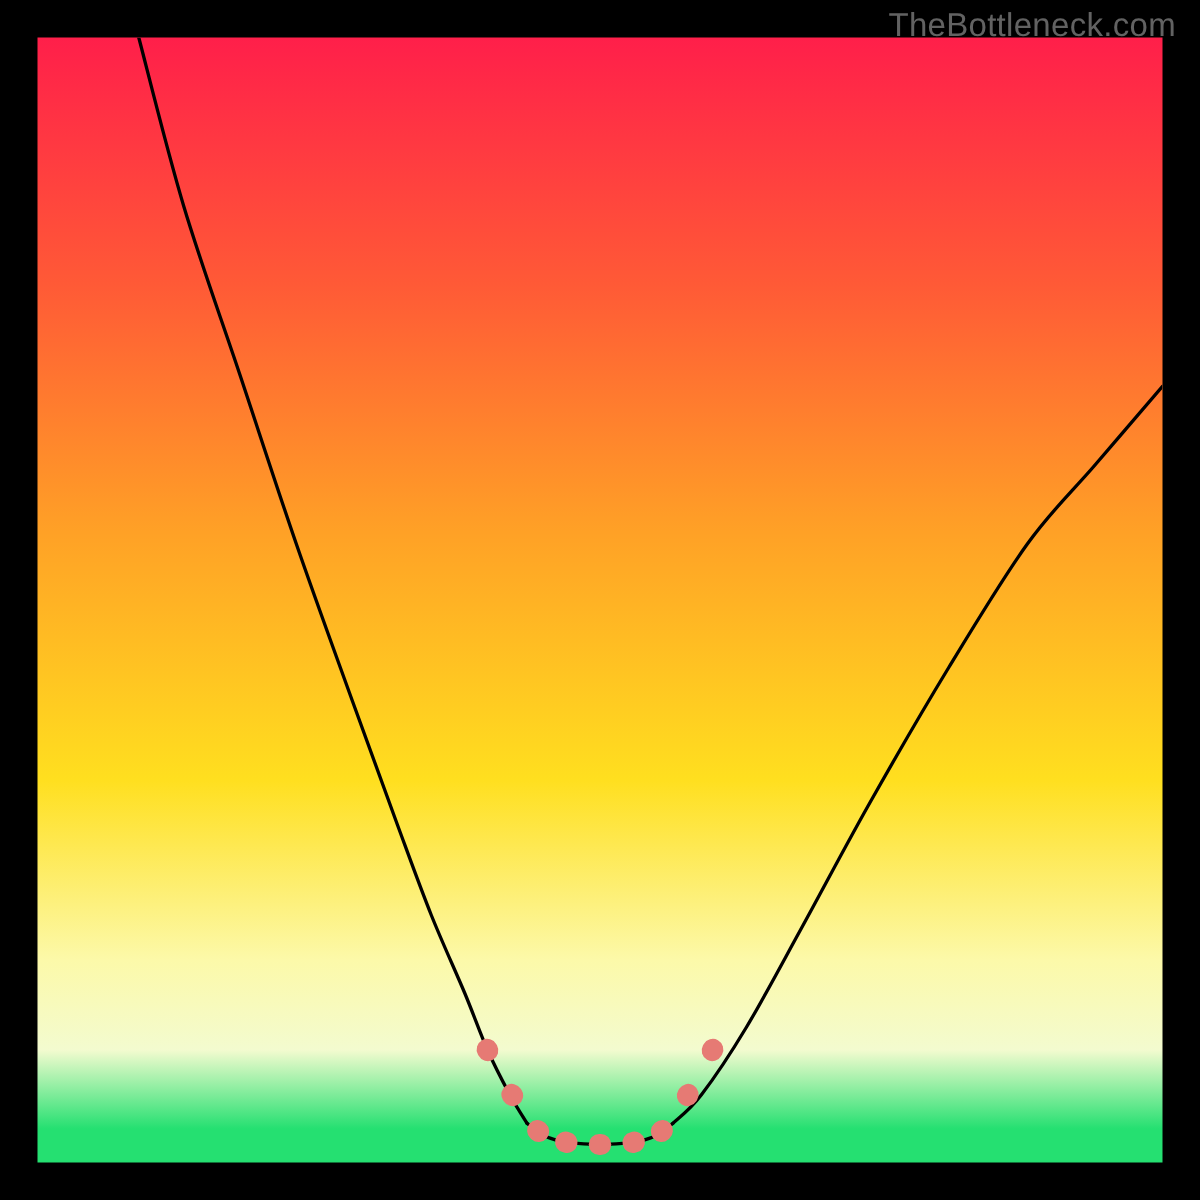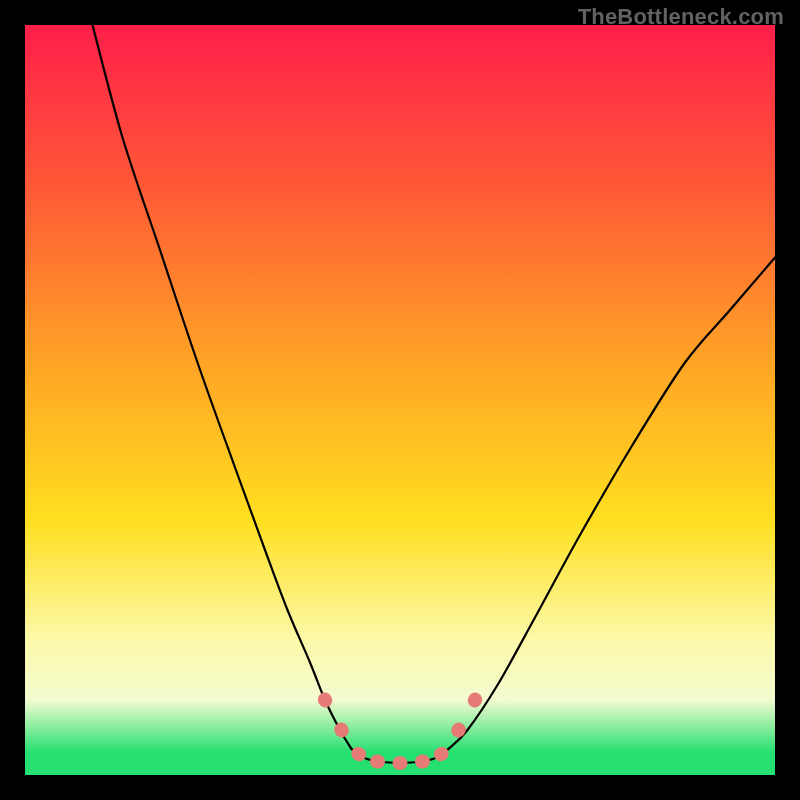--- a/index.html
+++ b/index.html
@@ -51,21 +51,21 @@
     stroke: #000;
     stroke-width: 2.2;
     stroke-linecap: round;
   }
   .attribution {
     position: absolute;
     top: 4px;
     right: 16px;
     font-family: Arial, Helvetica, sans-serif;
     font-size: 22px;
-    font-weight: 700;
+    font-weight: 400;
     color: #626262;
     letter-spacing: 0.2px;
     user-select: none;
   }
 </style>
 </head>
 <body>
 
 <div class="stage">
 

